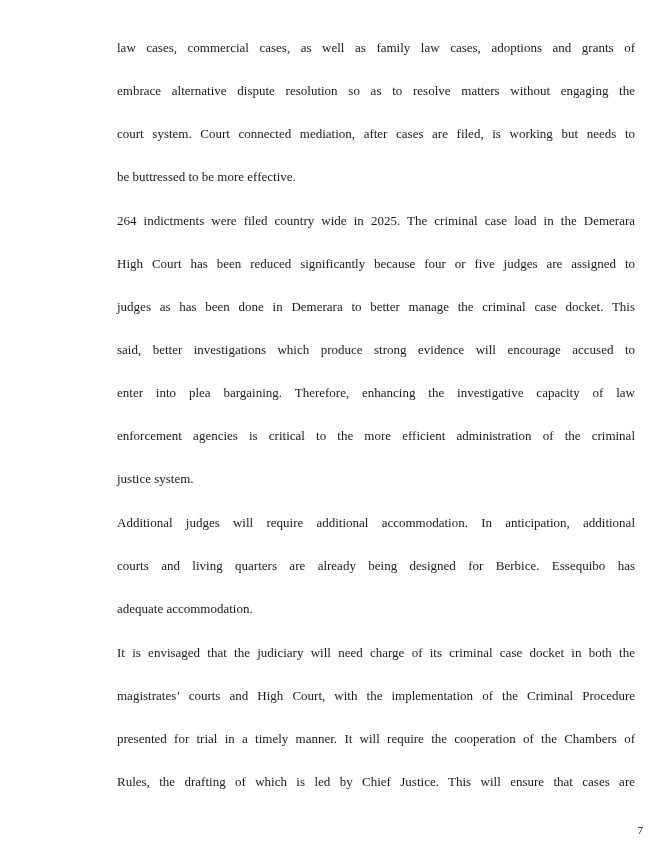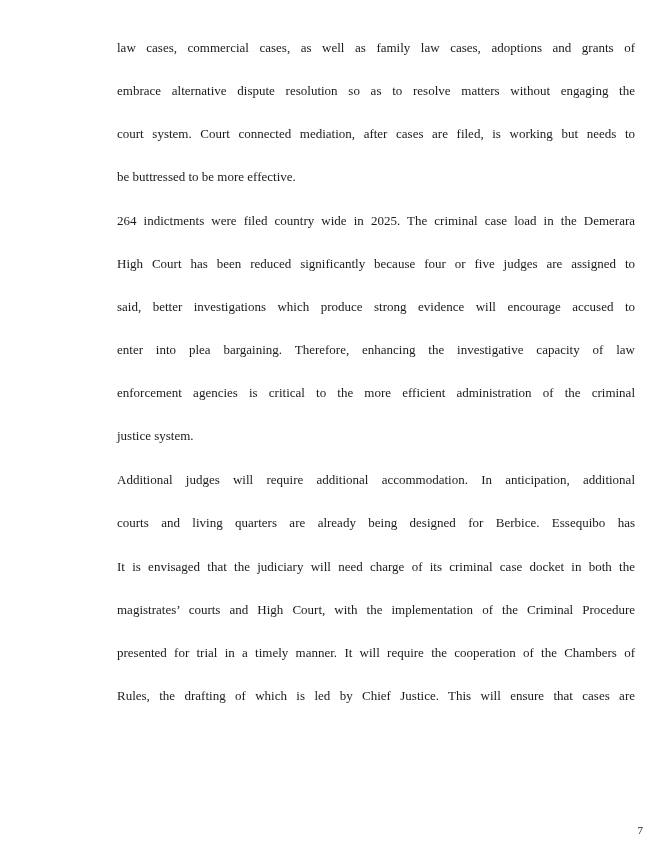--- a/index.html
+++ b/index.html
@@ -55,28 +55,30 @@
   <div class="text-block" id="text-block">
       <div class="paragraph">
         <div class="line">law cases, commercial cases, as well as family law cases, adoptions and grants of</div>
         <div class="line">embrace alternative dispute resolution so as to resolve matters without engaging the</div>
         <div class="line">court system. Court connected mediation, after cases are filed, is working but needs to</div>
         <div class="line last-left">be buttressed to be more effective.</div>
       </div>
       <div class="paragraph">
         <div class="line">264 indictments were filed country wide in 2025. The criminal case load in the Demerara</div>
         <div class="line">High Court has been reduced significantly because four or five judges are assigned to</div>
+        <div class="line">judges as has been done in Demerara to better manage the criminal case docket. This</div>
         <div class="line">said, better investigations which produce strong evidence will encourage accused to</div>
         <div class="line">enter into plea bargaining. Therefore, enhancing the investigative capacity of law</div>
         <div class="line">enforcement agencies is critical to the more efficient administration of the criminal</div>
         <div class="line last-left">justice system.</div>
       </div>
       <div class="paragraph">
         <div class="line">Additional judges will require additional accommodation. In anticipation, additional</div>
         <div class="line">courts and living quarters are already being designed for Berbice. Essequibo has</div>
+        <div class="line last-left">adequate accommodation.</div>
       </div>
       <div class="paragraph">
         <div class="line">It is envisaged that the judiciary will need charge of its criminal case docket in both the</div>
         <div class="line">magistrates’ courts and High Court, with the implementation of the Criminal Procedure</div>
         <div class="line">presented for trial in a timely manner. It will require the cooperation of the Chambers of</div>
         <div class="line">Rules, the drafting of which is led by Chief Justice. This will ensure that cases are</div>
       </div>
     </div>
   <div class="page-footer">7</div>
 </div>

